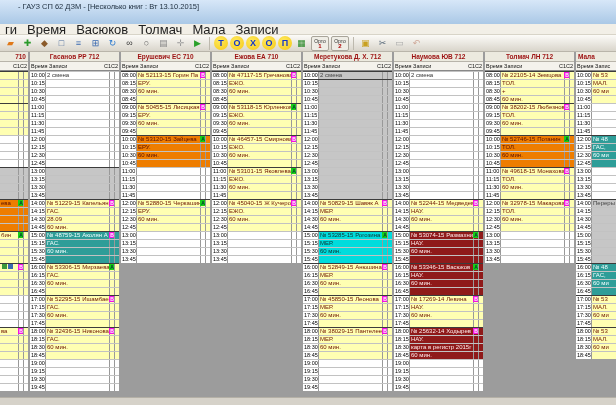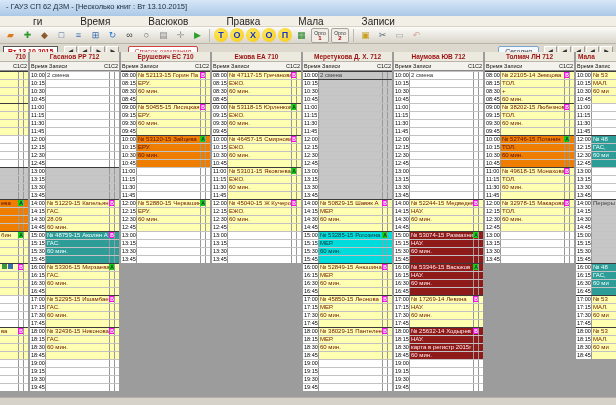--- a/index.html
+++ b/index.html
@@ -1,21 +1,21 @@
 <!DOCTYPE html>
 <html><head>
 <meta charset="utf-8">
 <style>
   html,body{margin:0;padding:0;background:#888;}
   *{box-sizing:border-box;font-family:"Liberation Sans",sans-serif;}
   .window{position:relative;width:616px;height:405px;background:#9c9c9c;overflow:hidden;border:0;}
-  .titlebar{height:16px;background:linear-gradient(#d7e7f8,#aac8e6);color:#1c2c3c;font-size:7.5px;
-    line-height:13px;padding-left:6px;white-space:nowrap;overflow:hidden;}
+  .titlebar{height:24px;background:linear-gradient(#d7e7f8,#aac8e6);color:#1c2c3c;font-size:7.5px;
+    line-height:13px;padding-left:18px;white-space:nowrap;overflow:hidden;}
   .menubar{height:11px;background:#f2efe7;border-bottom:1px solid #d8d4c8;display:flex;align-items:center;}
-  .menubar span{font-size:10px;color:#222;padding:0 5px;cursor:default;margin-left:28px;}
+  .menubar span{font-size:13px;color:#222;padding:0 5px;cursor:default;}
   .toolbar{height:17px;background:linear-gradient(#fcfbf8,#d9d5cb);border-bottom:1px solid #b9b5aa;
     display:flex;align-items:center;padding-left:2px;}
   .tbi{width:15px;height:13px;margin:0 1px;border-radius:2px;display:flex;align-items:center;
     justify-content:center;font-size:9px;line-height:13px;}
   .sep{width:1px;height:13px;background:#bdb9ae;margin:0 3px;}
   .letterbtn{width:14px;height:14px;margin:0 1px;border-radius:7px;background:radial-gradient(circle at 40% 35%,#ffe95e,#f5c814);
     color:#1436c8;font-weight:bold;font-size:9px;display:flex;align-items:center;justify-content:center;}
   .orthobtn{width:18px;height:15px;margin:0 1px;border:1px solid #a8a49a;border-radius:2px;background:#efede6;
     font-size:5px;line-height:5px;text-align:center;color:#333;padding-top:2px;}
   .orthobtn b{color:#a00;font-size:6px;}
@@ -61,21 +61,21 @@
 <body>
 
 <div class="window">
   <div class="titlebar">
     <span>- ГАУЗ СП 62 ДЗМ - [Несколько книг : Вт 13.10.2015]</span>
   </div>
   <div class="menubar">
       <span>ги</span>
       <span>Время</span>
       <span>Васюков</span>
-      <span>Правка</span>
+      <span>Толмач</span>
       <span>Мала</span>
       <span>Записи</span>
     </div>
   <div class="toolbar">
       <div class="tbi" style="color: rgb(224, 120, 24);">▰</div>
       <div class="tbi" style="color: rgb(42, 154, 42);">✚</div>
       <div class="tbi" style="color: rgb(138, 90, 42);">◆</div>
       <div class="tbi" style="color: rgb(74, 106, 154);">□</div>
       <div class="tbi" style="color: rgb(58, 106, 176);">≡</div>
       <div class="tbi" style="color: rgb(58, 106, 176);">⊞</div>

